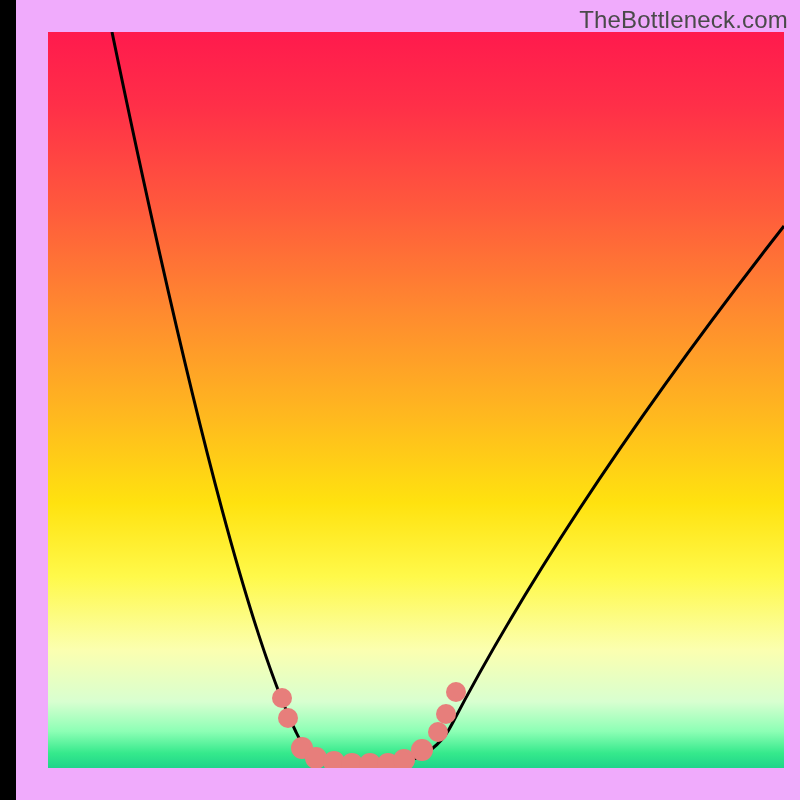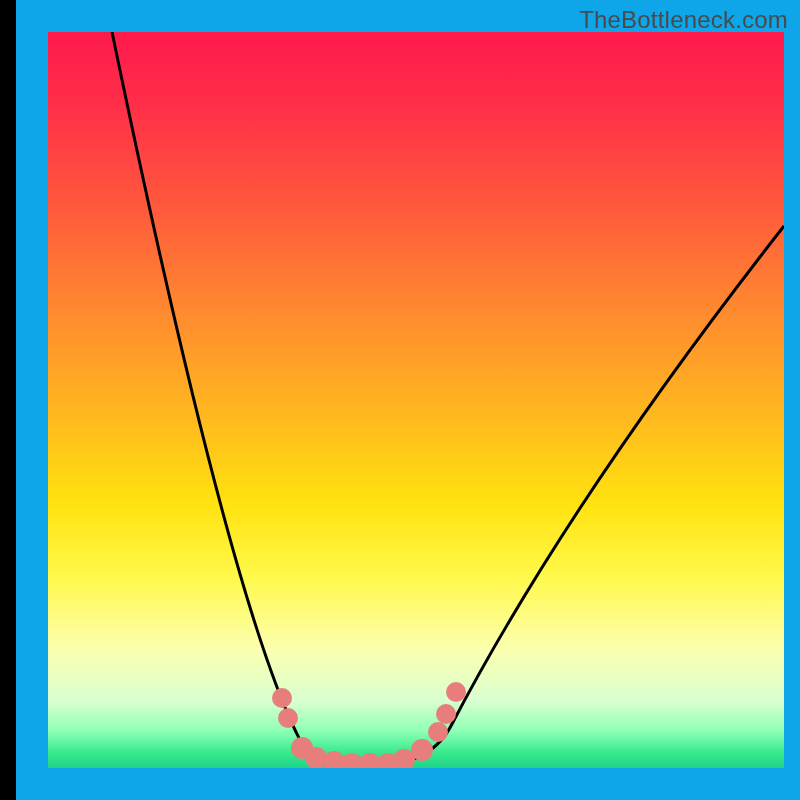--- a/index.html
+++ b/index.html
@@ -7,21 +7,21 @@
     padding: 0;
     width: 800px;
     height: 800px;
     background: #000;
     overflow: hidden;
     font-family: Arial, Helvetica, sans-serif;
   }
   .frame {
     position: absolute;
     inset: 0;
-    background: #0ea5e9;
+    background: #f0abfc;
     margin-left: 16px;
   }
   .plot {
     position: absolute;
     left: 32px;
     top: 32px;
     width: 736px;
     height: 736px;
     overflow: hidden;
   }

